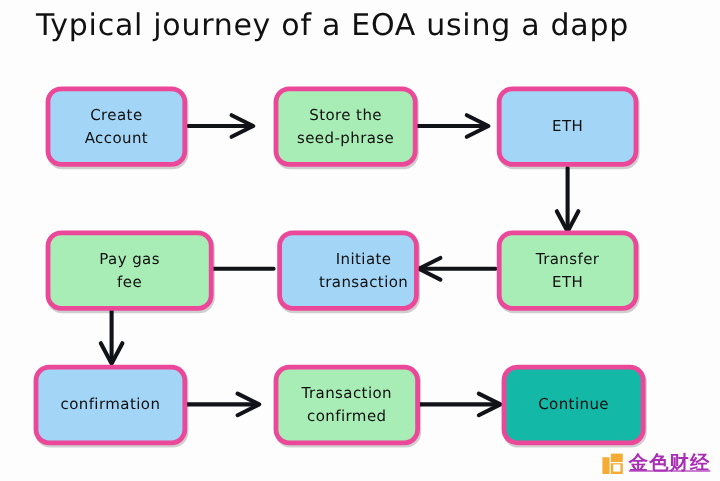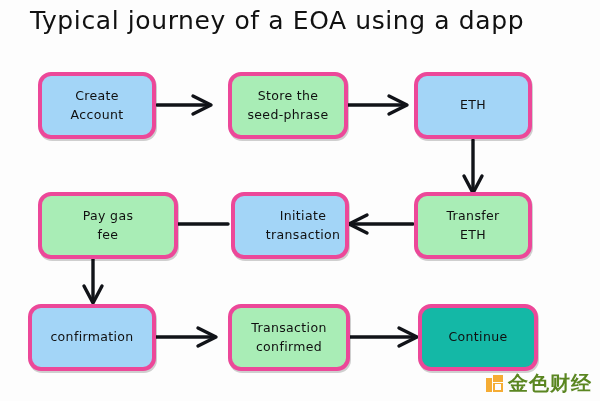--- a/index.html
+++ b/index.html
@@ -104,24 +104,25 @@
     background: #f5a623;
   }
   .wm-mark .sq-hole {
     position: absolute;
     left: 9px; top: 9px;
     width: 6px; height: 6px;
     background: #fdfdfd;
   }
   .wm-text {
     font-family: "DejaVu Sans", sans-serif;
-    font-size: 20px;
+    font-size: 16px;
     font-weight: 700;
-    color: #4d7c0f;
+    color: #a21caf;
     letter-spacing: 1px;
+    text-decoration: underline;
   }
 </style>
 </head>
 <body>
 
 <div id="canvas">
 
   <div class="title">Typical journey of a EOA using a dapp</div>
 
   <svg id="arrows" viewBox="0 0 600 401">

